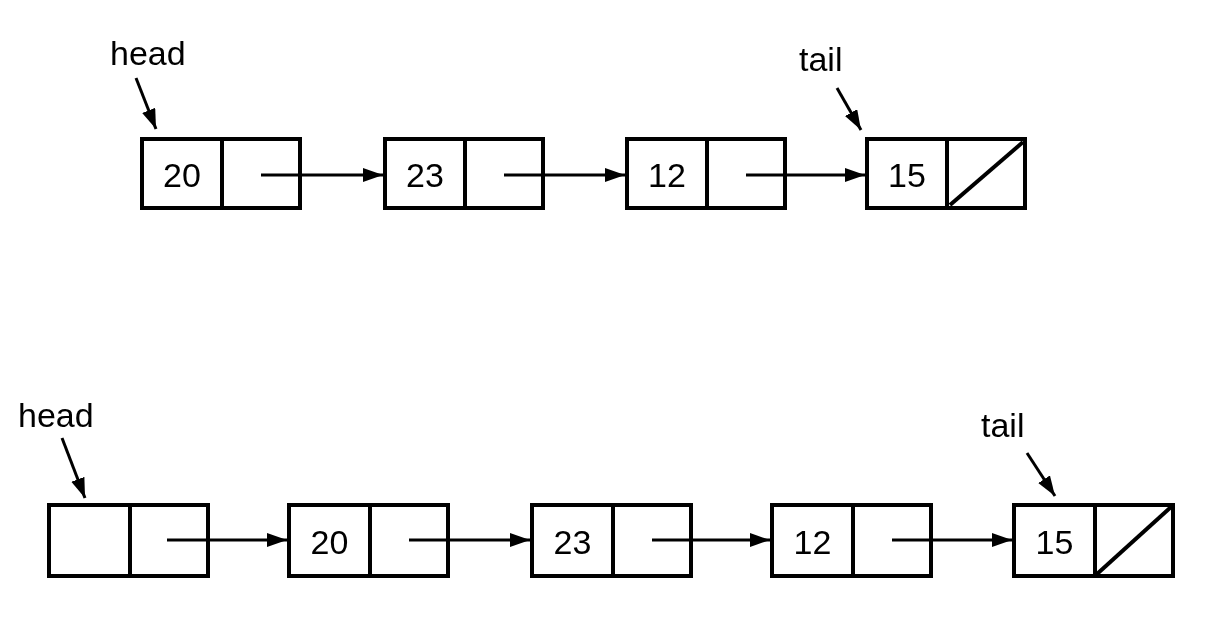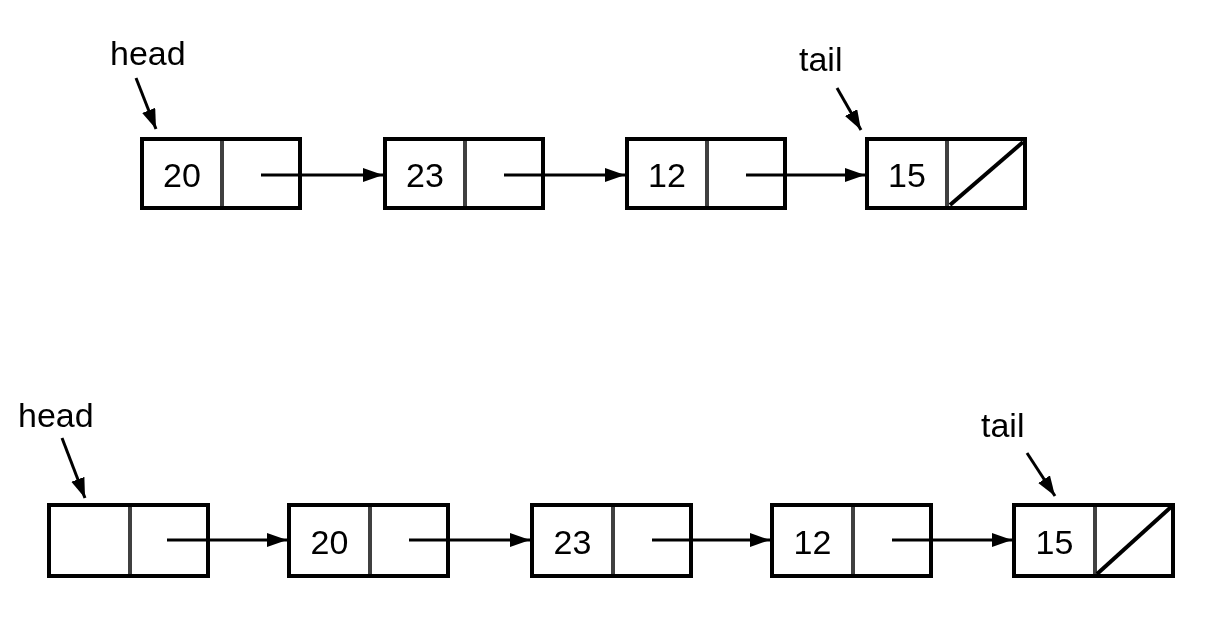--- a/index.html
+++ b/index.html
@@ -20,21 +20,21 @@
     box-sizing: border-box;
     border: 4px solid #000;
     background: #fff;
     display: flex;
   }
   .cell {
     box-sizing: border-box;
     height: 100%;
   }
   .cell.data {
-    border-right: 4px solid #404040;
+    border-right: 4px solid #000000;
     display: flex;
     align-items: center;
     justify-content: center;
     font-size: 34px;
     color: #000;
     padding-top: 3px;
   }
   .cell.ptr { flex: 1; }
   .node-top    { width: 162px; height: 73px; top: 137px; }
   .node-top    .cell.data { width: 80px; }

